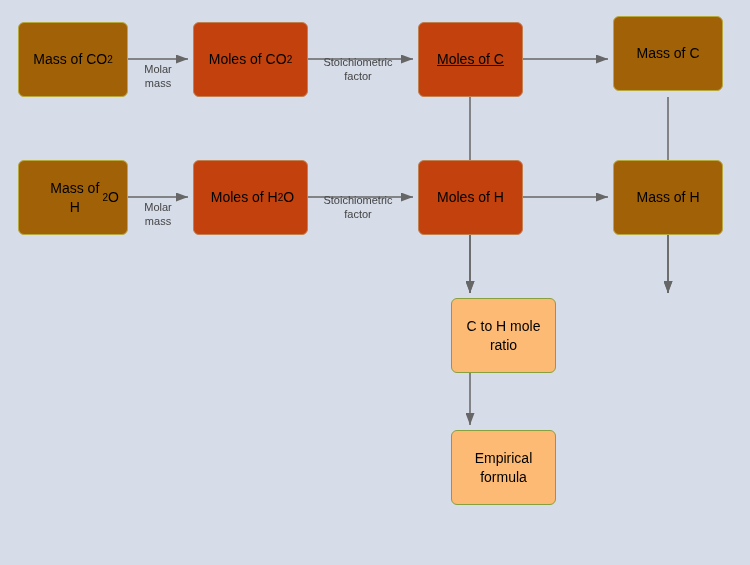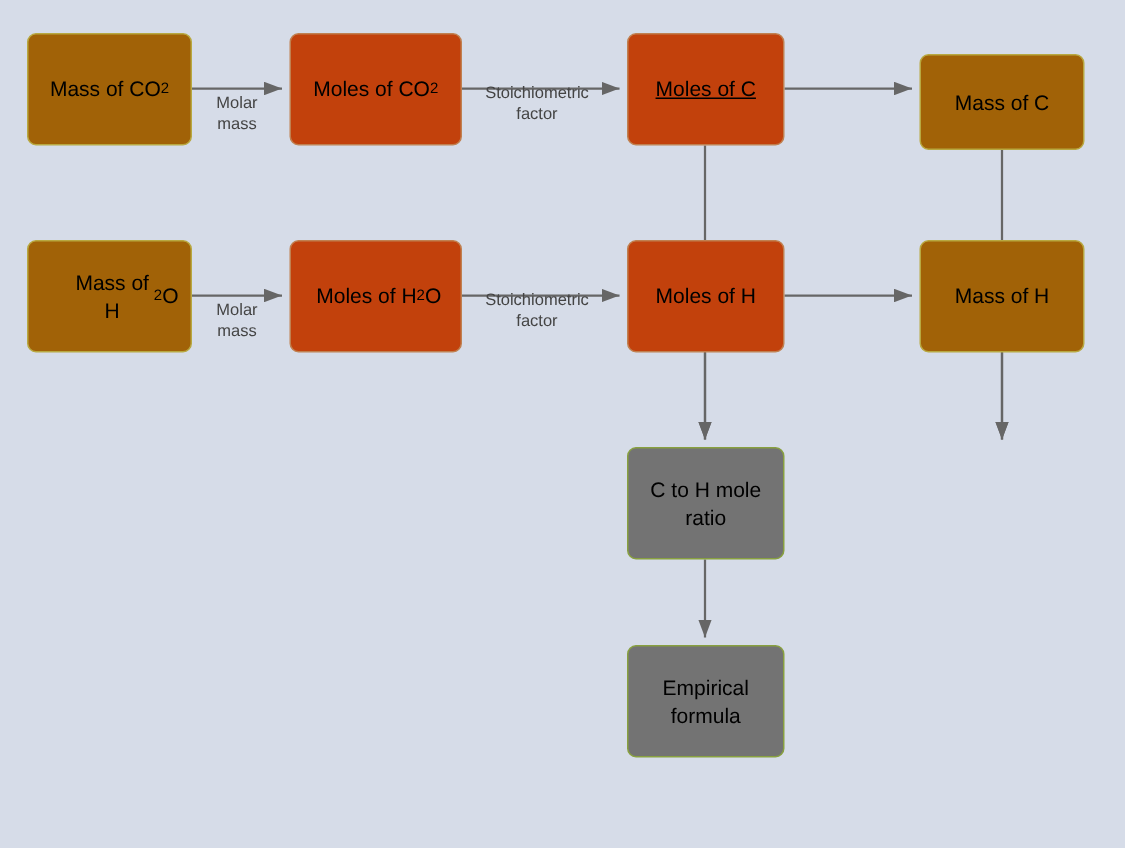--- a/index.html
+++ b/index.html
@@ -39,22 +39,23 @@
       background-color: #a16207;
       border-color: #b8a840;
     }
 
     .box-pink {
       background-color: #c2410c;
       border-color: #c08050;
     }
 
     .box-green {
-      background-color: #737373;
+      background-color: #fdba74;
       border-color: #88a040;
+      margin-left: 33px;
     }
 
     
     .arrow-label {
       position: absolute;
       font-size: 11px;
       color: #444;
       text-align: center;
       line-height: 1.3;
     }
@@ -112,21 +113,21 @@
   </div>
 
   <div class="box box-pink" style="left:193px; top:22px; width:115px; height:75px;">
     Moles of CO<sub>2</sub>
   </div>
 
   <div class="box box-pink" style="left:418px; top:22px; width:105px; height:75px;text-decoration:underline;">
     Moles of C
   </div>
 
-  <div class="box box-yellow" style="left:613px; top:36px; width:110px; height:64px;">
+  <div class="box box-yellow" style="left:613px; top:16px; width:110px; height:75px;">
     Mass of C
   </div>
 
   <div class="box box-yellow" style="left:18px; top:160px; width:110px; height:75px;padding-left:28px;">
     Mass of H<sub>2</sub>O
   </div>
 
   <div class="box box-pink" style="left:193px; top:160px; width:115px; height:75px;padding-left:12px;">
     Moles of H<sub>2</sub>O
   </div>

